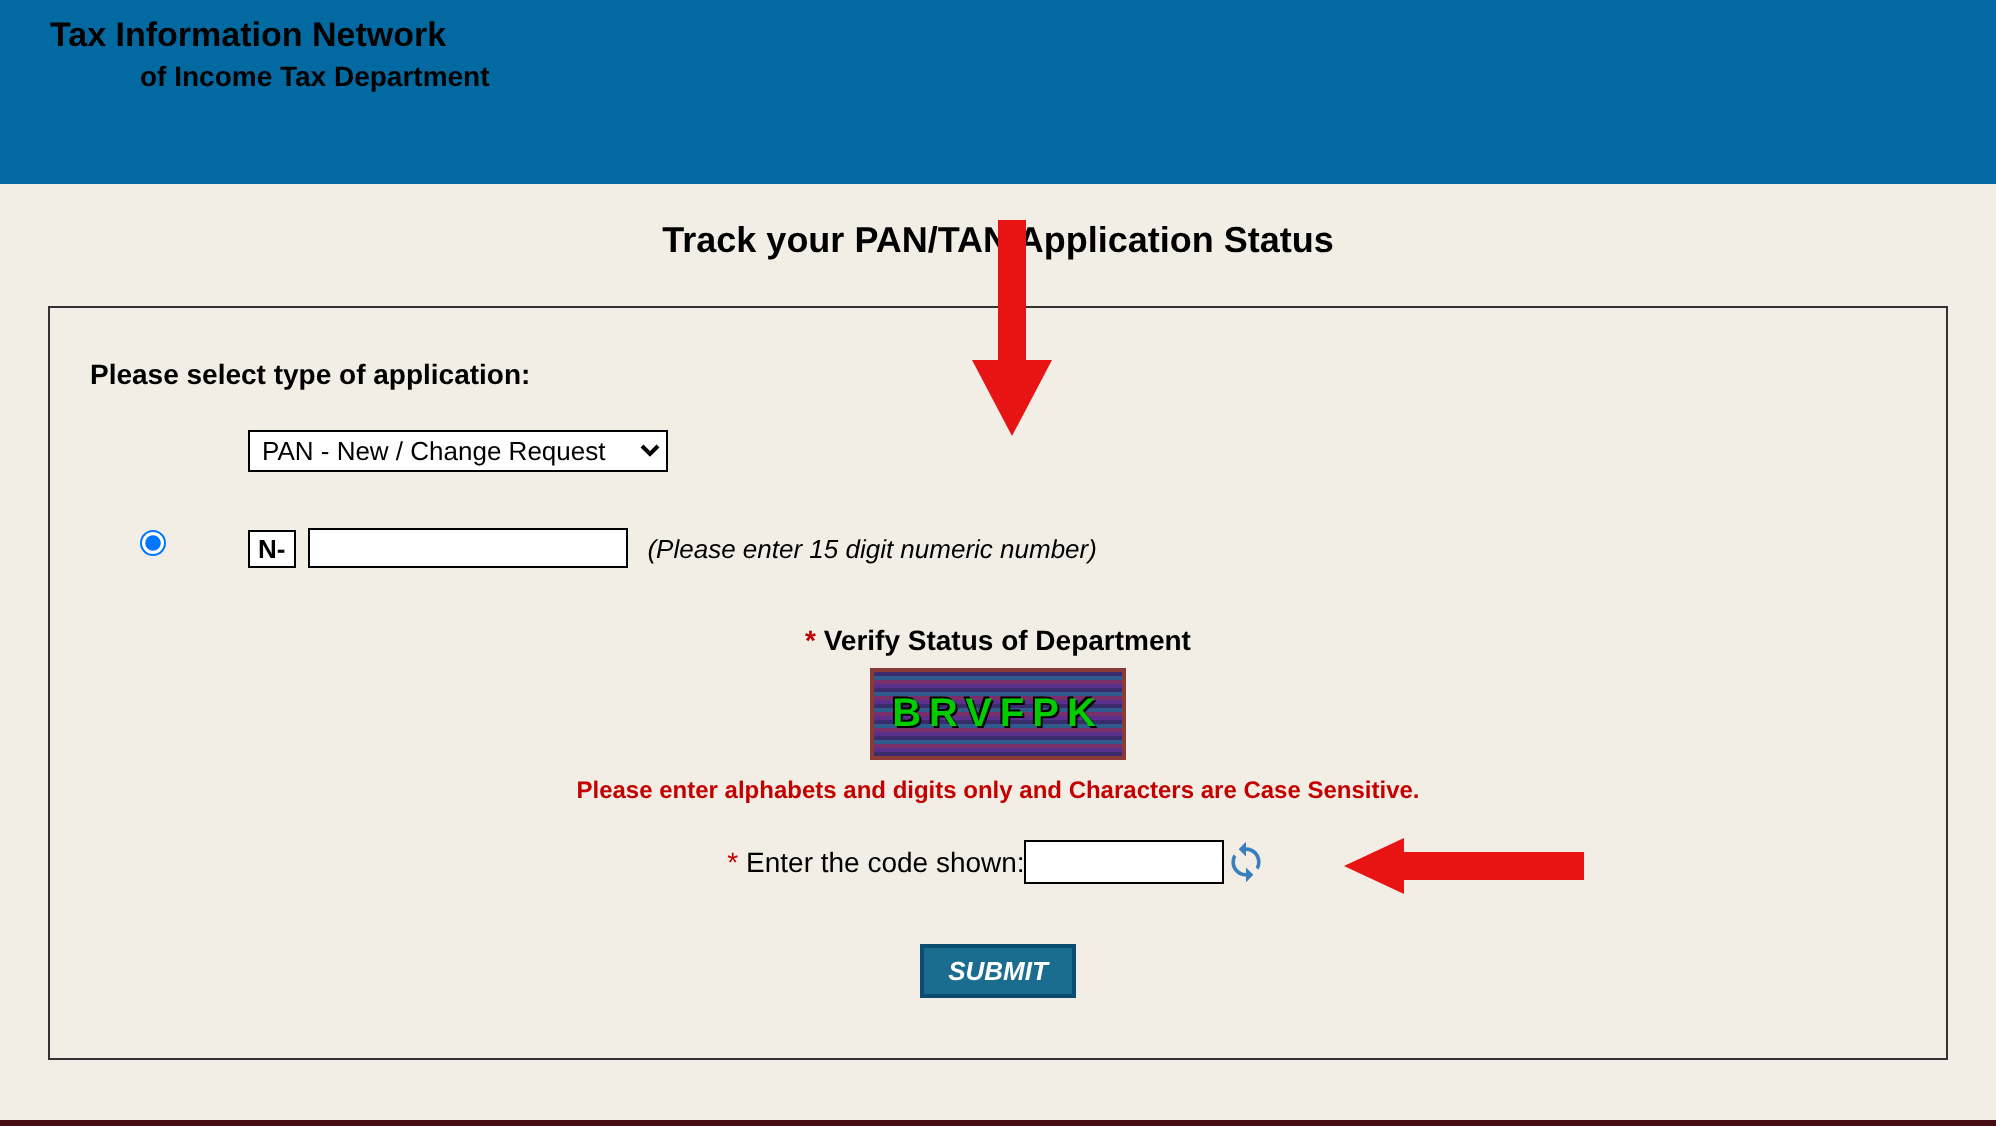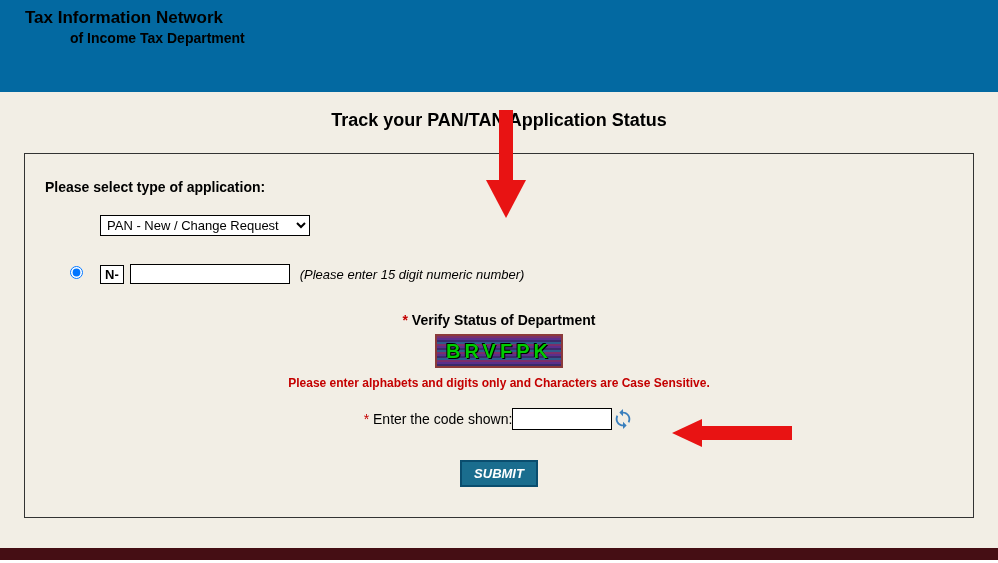--- a/index.html
+++ b/index.html
@@ -67,20 +67,21 @@
     font-weight: bold;
     color: #000;
     padding-left: 28px;
   }
   .input-col {
     flex: 1;
     display: flex;
     align-items: center;
     font-size: 13px;
     gap: 6px;
+    margin-left: 24px;
   }
   select.app-type {
     border: 1px solid #000;
     background: #fff;
     font-size: 13px;
     padding: 1px 2px;
     width: 210px;
   }
   .prefix-box {
     border: 1px solid #000;
@@ -111,21 +112,21 @@
   .verify-title {
     font-size: 14px;
     font-weight: bold;
     margin-bottom: 6px;
   }
   .captcha-img {
     display: inline-flex;
     align-items: center;
     justify-content: center;
     width: 128px;
-    height: 34px;
+    height: 46px;
     border: 2px solid #8b3a3a;
     background: repeating-linear-gradient(0deg, #3a2b6b 0 2px, #5b2f8c 2px 4px, #7a2f6b 4px 6px, #2f5b8c 6px 8px);
     font-family: Arial, sans-serif;
     font-weight: bold;
     font-size: 20px;
     letter-spacing: 4px;
     color: #00cc00;
     text-shadow: 1px 1px 0 #000, -1px -1px 0 #000;
     margin-bottom: 8px;
   }

